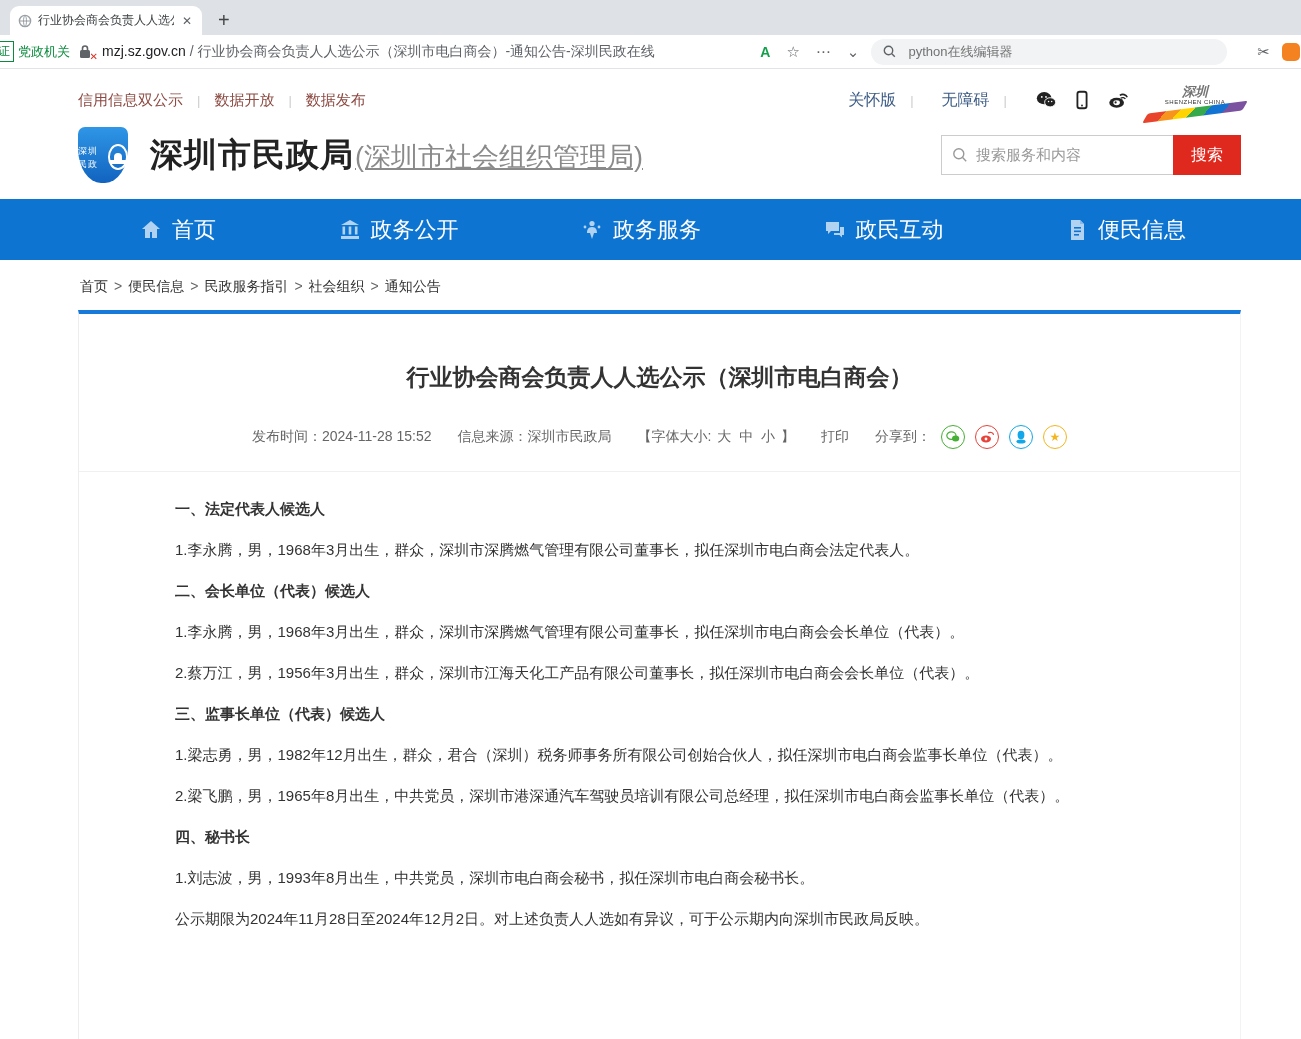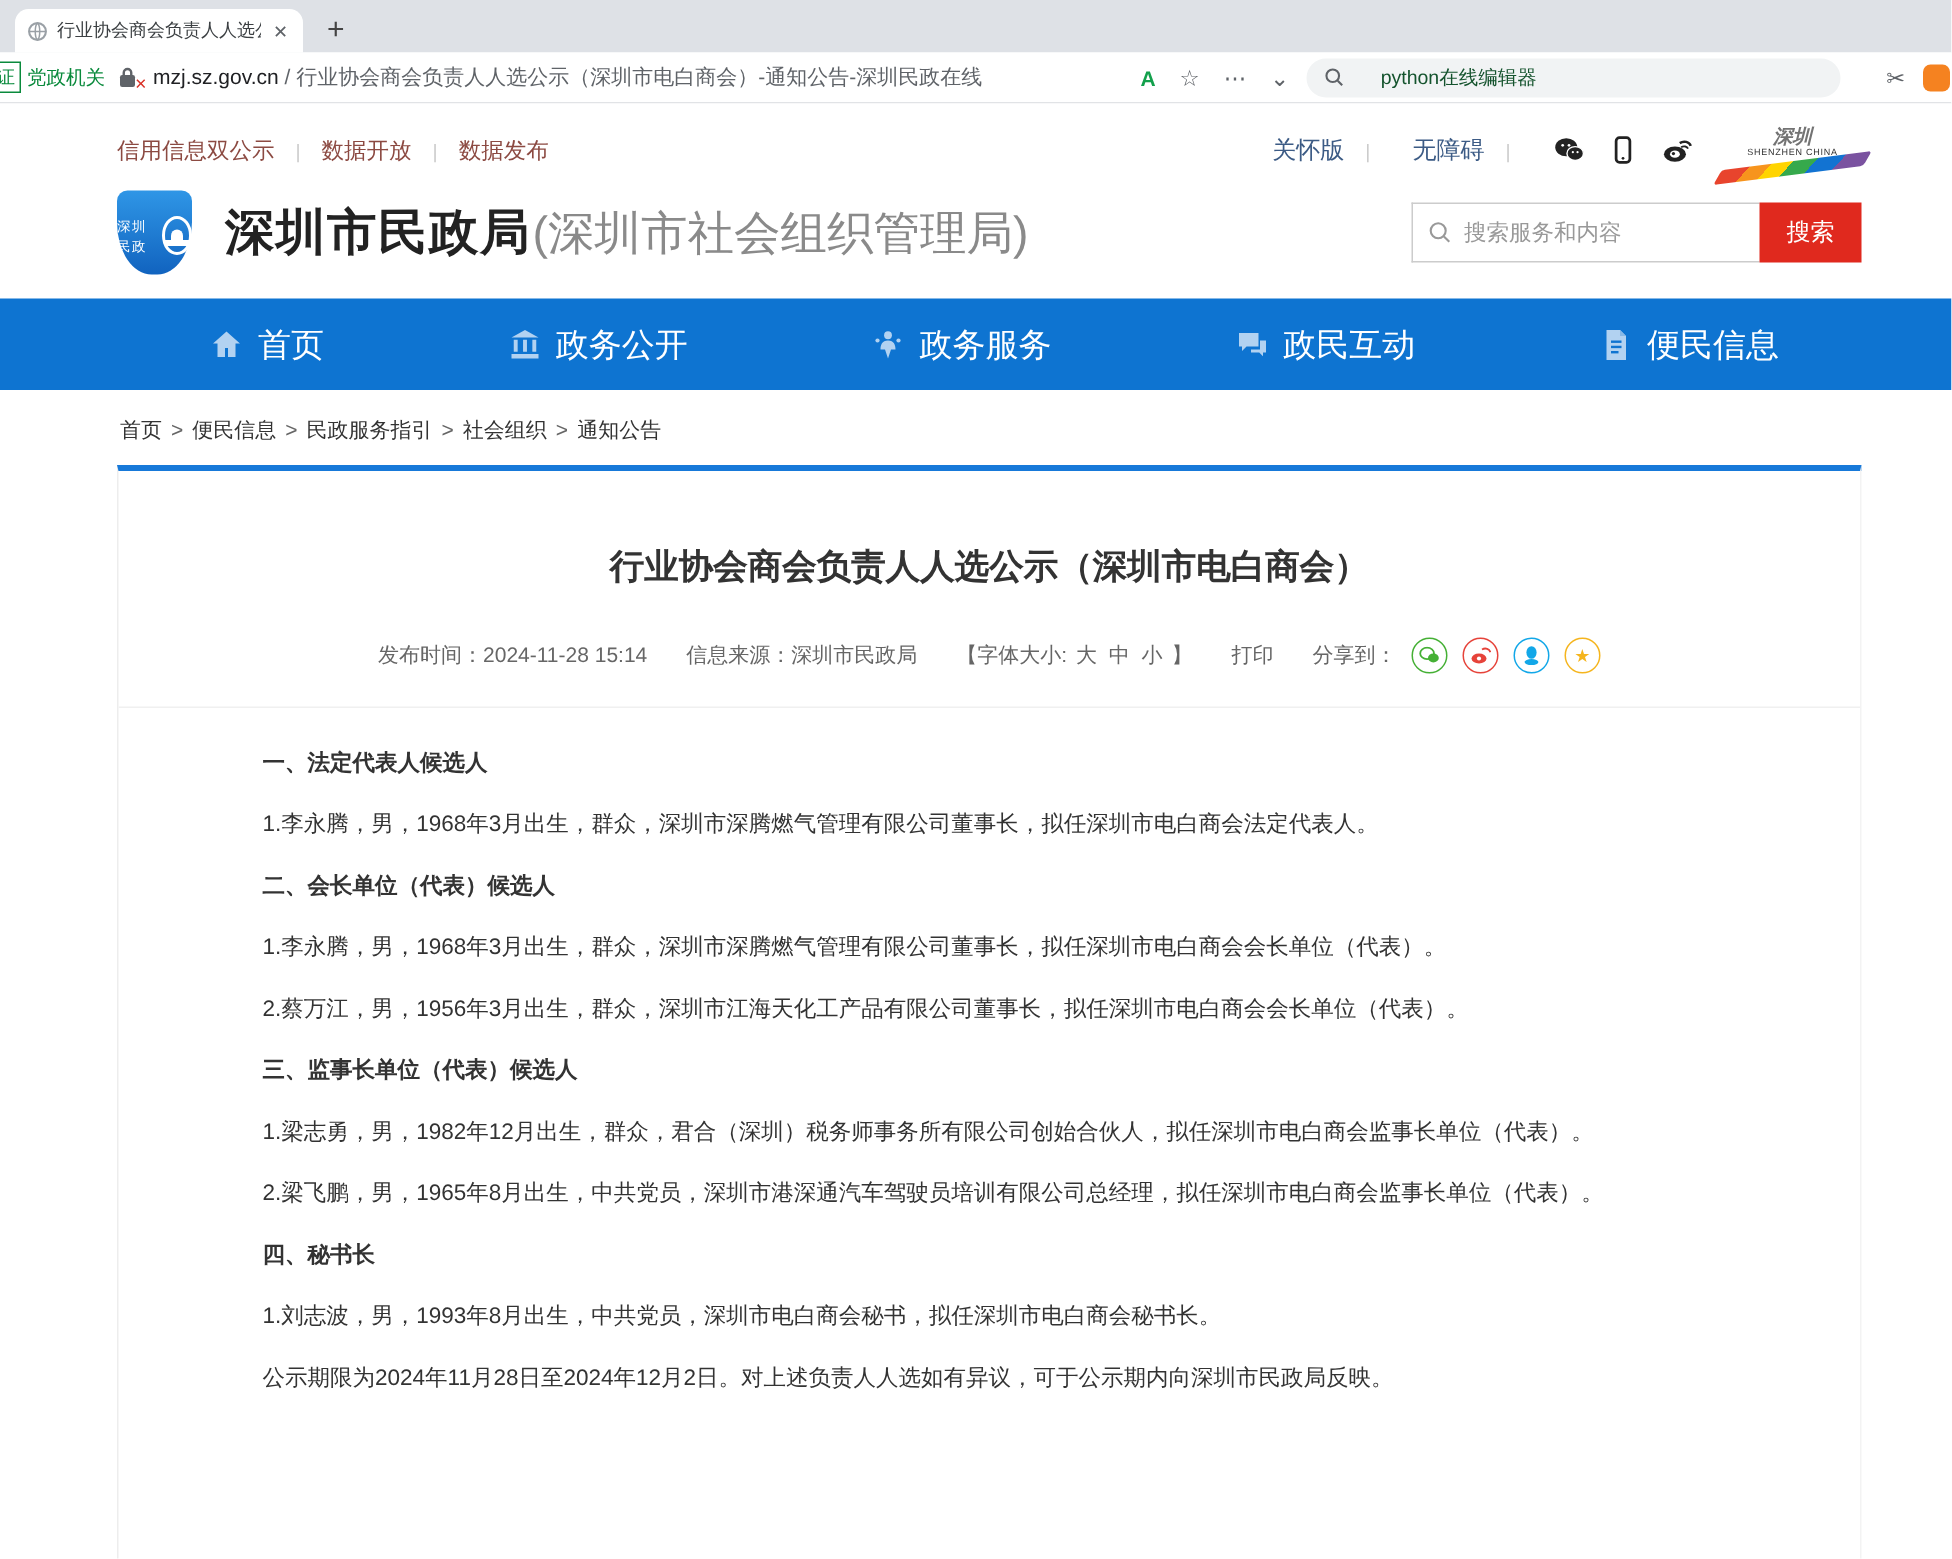--- a/index.html
+++ b/index.html
@@ -30,21 +30,21 @@
   .cert-box { border:1.5px solid #0a8a3c; padding:1px 3px; font-size:12px; }
   .lock-wrap { position:relative; width:16px; height:16px; }
   .lock-x { position:absolute; right:-4px; bottom:-2px; color:#d93025; font-size:10px; font-weight:bold; }
   .url { white-space:nowrap; overflow:hidden; flex:1; }
   .url-domain { color:#202124; }
   .url-path { color:#5f6368; }
   .tool-ico { color:#5f6368; font-size:15px; padding:0 4px; }
   .translate-ico { color:#13a04c; font-weight:bold; font-size:14px; padding:0 4px; }
   .omni-search {
     width:356px; height:26px; background:#f1f3f4; border-radius:14px;
-    display:flex; align-items:center; gap:24px; padding:0 12px; color:#14532d;
+    display:flex; align-items:center; gap:12px; padding:0 12px; color:#737373;
     font-size:13px; margin-right:18px;
   }
   .ext-orange { width:18px; height:18px; background:#f58220; border-radius:5px; margin-right:-9px; }
   
   .site-header { padding:0 60px 0 78px; background:#fff; }
   .header-top { display:flex; align-items:center; padding-top:14px; font-size:15px; }
   .hlink-left { color:#8c4a42; margin-right:14px; }
   .vline { color:#ccc; margin-right:14px; font-size:13px; }
   .header-top-right { margin-left:auto; display:flex; align-items:center; gap:14px; font-size:16px; }
   .hlink-right { color:#3c5b85; }
@@ -62,21 +62,21 @@
     border-radius:7px 7px 46% 46%/7px 7px 62% 62%;
     display:flex; flex-direction:row; align-items:center; color:#fff;
   }
   .shield-txt { font-size:9px; letter-spacing:1px; margin-top:5px; }
   .shield-ring { width:26px; height:26px; border:2px solid #fff; border-radius:50%; margin-top:3px;
     display:flex; align-items:center; justify-content:center; }
   .shield-person { width:8px; height:8px; border-radius:50% 50% 0 0; background:#fff; position:relative; }
   .shield-person::before { content:""; position:absolute; left:-4px; top:7px; width:16px; height:4px; background:#fff; }
   .site-title-wrap { margin-left:22px; display:flex; align-items:baseline; gap:1px; white-space:nowrap; }
   .site-title { font-size:33px; font-weight:bold; color:#222; letter-spacing:1px; }
-  .site-subtitle { font-size:31px; color:#8a8a8a; }
+  .site-subtitle { font-size:27px; color:#8a8a8a;text-decoration:underline; }
   .header-search { margin-left:auto; display:flex; height:40px; }
   .search-field { width:232px; height:40px; border:1px solid #ccc; border-right:none;
     display:flex; align-items:center; gap:8px; padding:0 10px; background:#fff; }
   .search-ph { color:#999; font-size:15px; }
   .search-btn { width:68px; height:40px; background:#e0291e; color:#fff; font-size:16px;
     border:none; display:flex; align-items:center; justify-content:center; }
   
   .mainnav { height:61px; background:#0e74d1; display:flex; align-items:center;
     justify-content:space-between; padding:0 115px 0 140px; }
   .nav-item { display:flex; align-items:center; gap:10px; color:#fff; font-size:22px; }
@@ -261,21 +261,21 @@
 </div>
 
 <div class="crumbs">
   <span>首页</span><span class="crumb-sep">&gt;</span><span>便民信息</span><span class="crumb-sep">&gt;</span><span>民政服务指引</span><span class="crumb-sep">&gt;</span><span>社会组织</span><span class="crumb-sep">&gt;</span><span>通知公告</span>
 </div>
 
 <div class="article-box">
   <div class="art-title">行业协会商会负责人人选公示（深圳市电白商会）</div>
 
   <div class="art-meta">
-    <span class="meta-seg">发布时间：2024-11-28 15:14</span>
+    <span class="meta-seg">发布时间：2024-11-28 15:52</span>
     <span class="meta-seg">信息来源：深圳市民政局</span>
     <span class="meta-seg">
       <span>【字体大小:</span>
       <span class="fs-opt">大</span>
       <span class="fs-opt">中</span>
       <span class="fs-opt">小</span>
       <span>】</span>
     </span>
     <span class="meta-seg">打印</span>
     <span class="share-wrap">

